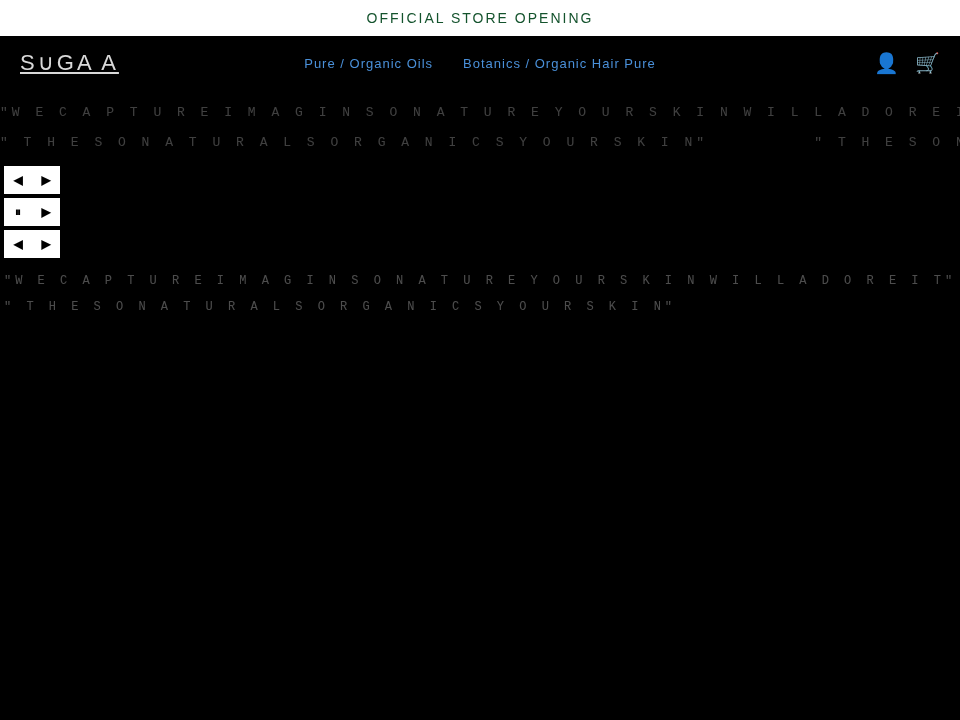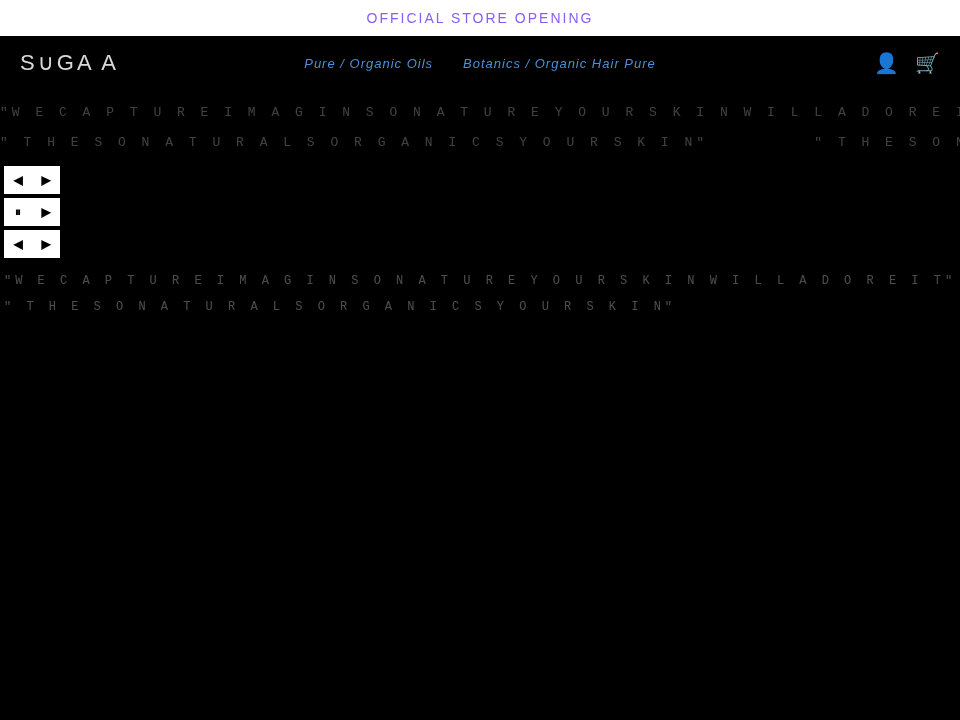--- a/index.html
+++ b/index.html
@@ -14,58 +14,58 @@
     }
 
     
     #announcement-bar {
       width: 100%;
       background: #fff;
       text-align: center;
       padding: 10px 0;
       font-size: 14px;
       letter-spacing: 2px;
-      color: #8b5cf6;
+      color: #14532d;
       font-weight: 400;
     }
 
     
     #header {
       position: relative;
       width: 100%;
       padding: 14px 20px;
       display: flex;
       align-items: center;
       justify-content: space-between;
       background: #000;
     }
 
     #logo {
       color: #fff;
       font-size: 22px;
       letter-spacing: 3px;
       font-weight: 300;
       opacity: 0.85;
+      text-decoration: underline;
     }
 
     #nav-center {
       position: absolute;
       left: 50%;
       transform: translateX(-50%);
       display: flex;
       gap: 30px;
     }
 
     .nav-link {
       color: #4a90d9;
       font-size: 13px;
       letter-spacing: 1px;
       text-decoration: none;
       cursor: pointer;
-      font-style: italic;
     }
 
     #nav-icons {
       display: flex;
       gap: 16px;
       align-items: center;
     }
 
     .nav-icon {
       color: #4a90d9;

